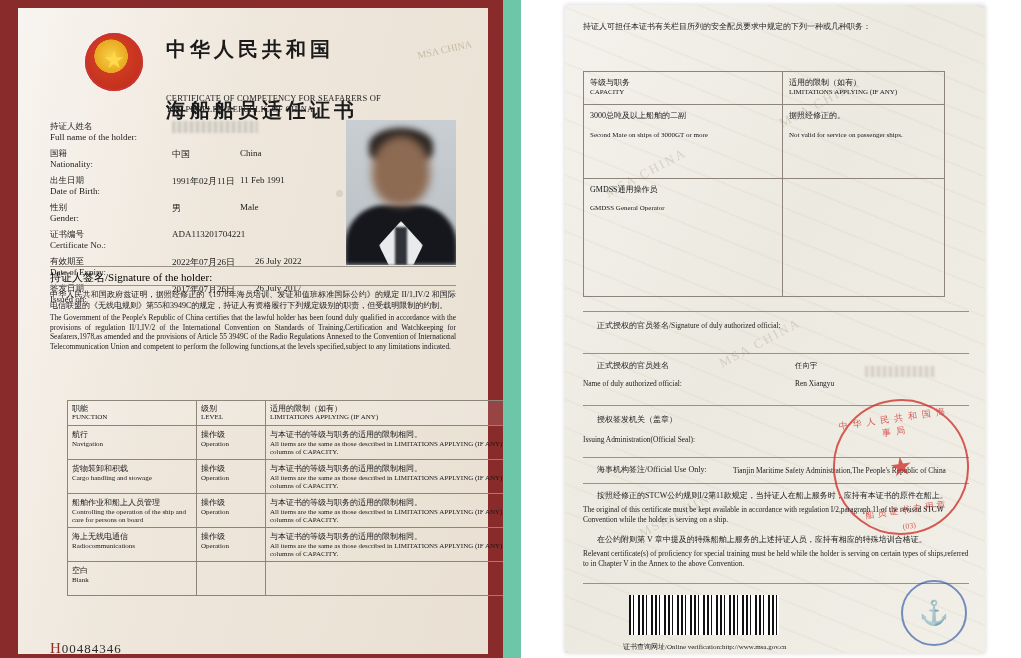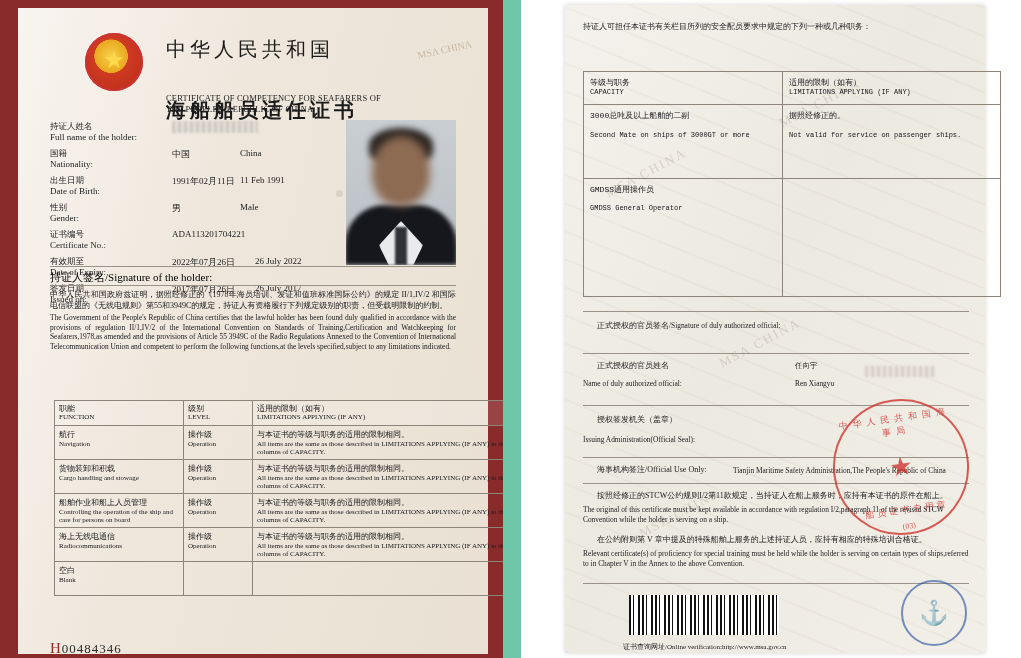--- a/index.html
+++ b/index.html
@@ -11,21 +11,21 @@
   .left-inner{position:absolute;left:18px;top:8px;width:470px;height:646px;background:#efe9e2;
     box-shadow:0 0 6px rgba(0,0,0,.35) inset;}
   .paper{position:absolute;inset:0;background:
      linear-gradient(105deg,rgba(255,255,255,.55),rgba(236,228,216,.2) 40%,rgba(228,218,203,.5)),
      #efe7dc;}
   .emblem{position:absolute;left:67px;top:25px;width:58px;height:58px;border-radius:50%;
     background:radial-gradient(circle at 45% 40%,#f7d14a 0%,#e8a81f 35%,#cf3a22 36%,#b82a18 100%);
     box-shadow:0 0 0 2px #c33 inset;}
   .emblem:after{content:"★";position:absolute;left:50%;top:46%;transform:translate(-50%,-50%);
     color:#ffd94a;font-size:24px;line-height:1;}
-  .title-cn{position:absolute;left:148px;top:28px;font-size:20px;font-weight:normal;letter-spacing:4px;color:#1a1a1a;}
+  .title-cn{position:absolute;left:148px;top:28px;font-size:20px;font-weight:bold;letter-spacing:4px;color:#1a1a1a;}
   .title-cn2{position:absolute;left:148px;top:57px;font-size:20px;font-weight:bold;letter-spacing:4px;color:#1a1a1a;margin-top:32px;}
   .title-en{position:absolute;left:148px;top:85px;font-size:8.5px;line-height:11px;color:#222;letter-spacing:.2px;}
   .watermark-right{position:absolute;right:16px;top:36px;font-size:10px;color:#b9a98f;transform:rotate(-12deg);opacity:.7;}
 
   .fields{position:absolute;left:32px;top:113px;width:275px;font-size:9px;color:#1c1c1c;}
   .frow{position:relative;height:27px;}
   .flabel{position:absolute;left:0;top:0;width:120px;line-height:11px;font-size:8.5px;}
   .flabel b{display:block;font-weight:normal;font-size:9px;}
   .fval-cn{position:absolute;left:122px;top:0;font-size:9px;}
   .fval-en{position:absolute;left:190px;top:0;font-size:9px;text-align:right;}
@@ -49,21 +49,21 @@
   .dot{position:absolute;left:318px;top:182px;width:7px;height:7px;border-radius:50%;background:#d8d2c7;}
 
   .sigline{position:absolute;left:32px;top:258px;width:406px;border-top:1px solid #9a9187;}
   .sig-label{position:absolute;left:32px;top:262px;font-size:11px;}
   .sigline2{position:absolute;left:32px;top:277px;width:406px;border-top:1px solid #9a9187;}
 
   .para{position:absolute;left:32px;top:281px;width:406px;font-size:7.4px;line-height:9.6px;color:#17171a;text-align:justify;}
   .para .cn{font-size:8px;line-height:11px;}
   .para .en{margin-top:2px;}
 
-  table.func{position:absolute;left:36px;top:392px;width:460px;border-collapse:collapse;font-size:7px;color:#17171a;}
+  table.func{position:absolute;left:49px;top:392px;width:460px;border-collapse:collapse;font-size:7px;color:#17171a;}
   table.func td,table.func th{border:1px solid #8e857a;padding:3px 4px;vertical-align:top;}
   table.func th{font-weight:normal;font-size:7px;line-height:9px;text-align:left;background:rgba(255,255,255,.12);}
   .c1{width:120px;}.c2{width:60px;}
   .cn-s{font-size:8px;display:block;}
   .en-s{font-size:7px;display:block;}
   .serial{position:absolute;left:32px;top:632px;font-size:13px;font-weight:normal;color:#2b2b2b;letter-spacing:1px;}
   .serial .h{color:#8f2b20;font-size:15px;}
 
   
   .divider{position:absolute;left:503px;top:0;width:18px;height:658px;background:#6ec6a8;}
@@ -71,21 +71,21 @@
   
   .right-wrap{position:absolute;left:521px;top:0;width:500px;height:658px;background:#fff;}
   .rpaper{position:absolute;left:44px;top:5px;width:420px;height:648px;
     background:linear-gradient(120deg,#f4f2ec,#ece9e0 45%,#f2efe8);
     box-shadow:0 0 5px rgba(0,0,0,.18);}
   .rpaper:before{content:"";position:absolute;inset:0;
     background:repeating-linear-gradient(22deg,rgba(190,180,160,.10) 0 2px,rgba(0,0,0,0) 2px 26px);}
   .rtop{position:absolute;left:18px;top:16px;width:386px;font-size:7.3px;line-height:9.6px;color:#1b1b1b;}
   .rtop .cn{font-size:8px;line-height:11px;}
 
-  table.cap{position:absolute;left:18px;top:66px;width:418px;border-collapse:collapse;font-size:7.4px;color:#17171a;font-family:Liberation Mono, monospace;}
+  table.cap{position:absolute;left:18px;top:66px;width:362px;border-collapse:collapse;font-size:7.4px;color:#17171a;}
   table.cap td{border:1px solid #8e857a;padding:5px 6px;vertical-align:top;}
   table.cap .hd{height:22px;}
   .capcol{width:186px;}
   .rowtall{height:118px;}
 
   .rsec{position:absolute;left:18px;font-size:7.4px;line-height:10px;color:#1b1b1b;}
   .rsec .cn{font-size:8px;margin-left:14px;}
   .rline{position:absolute;left:18px;width:386px;border-top:1px solid #9a9187;}
 
   .seal{position:absolute;left:268px;top:394px;width:132px;height:132px;border:2.5px solid #cf2f2a;

